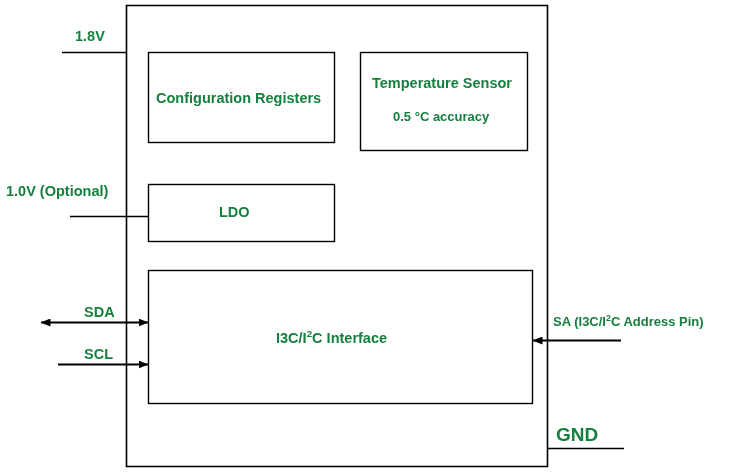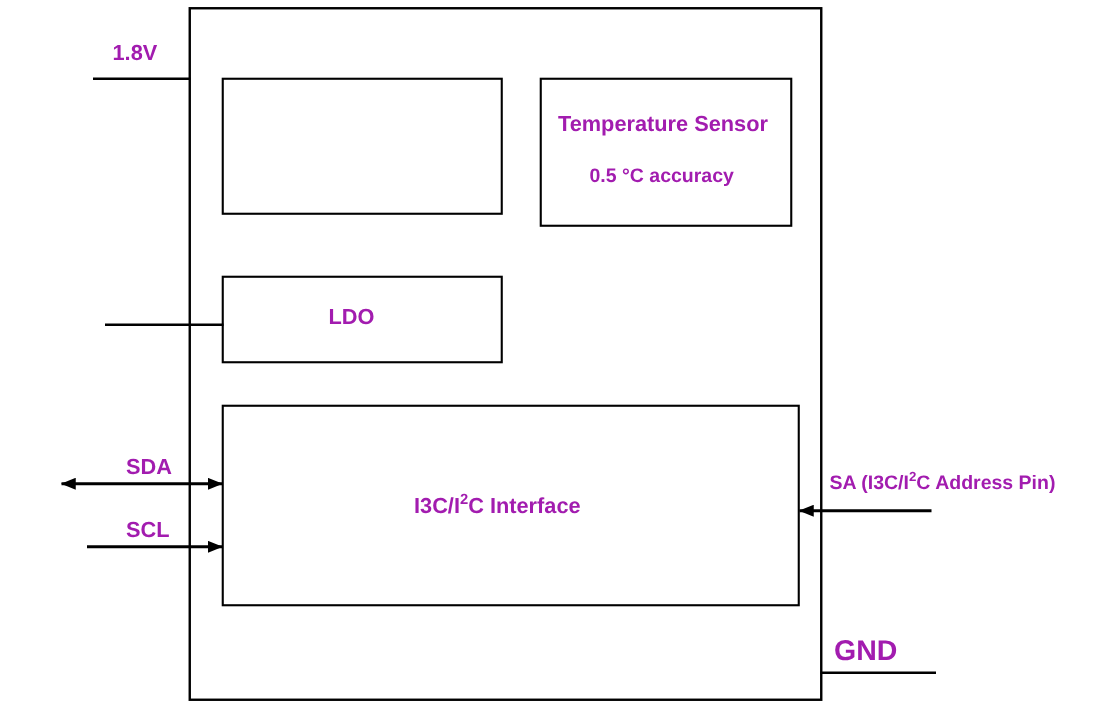--- a/index.html
+++ b/index.html
@@ -22,21 +22,21 @@
     position: absolute;
     left: 0;
     top: 0;
     width: 733px;
     height: 473px;
   }
   .lbl {
     position: absolute;
     white-space: nowrap;
     line-height: 1;
-    color: #a21caf;
+    color: #15803d;
   }
   .lbl-bold { font-weight: bold; }
   .lbl-reg  { font-weight: normal; }
 
   
   #label-v18        { left: 75px;  top: 29px;  font-size: 14.5px; }
   #label-v10        { left: 6px;   top: 184px; font-size: 14.5px; }
   #label-sda        { left: 84px;  top: 305px; font-size: 14.5px; }
   #label-scl        { left: 84px;  top: 347px; font-size: 14.5px; }
   #label-sa         { left: 553px; top: 315px; font-size: 13px; }
@@ -84,29 +84,31 @@
 
     <line x1="58" y1="364.5" x2="148" y2="364.5" stroke="#000000" stroke-width="1.9" marker-end="url(#arrowEnd)"></line>
 
     <line x1="621" y1="340.5" x2="533" y2="340.5" stroke="#000000" stroke-width="1.9" marker-end="url(#arrowEnd)"></line>
 
     <line x1="547" y1="448.5" x2="624" y2="448.5" stroke="#000000" stroke-width="1.6"></line>
   </svg>
 
   <div class="lbl lbl-bold" id="label-v18">1.8V</div>
 
+  <div class="lbl lbl-bold" id="label-v10">1.0V (Optional)</div>
 
   <div class="lbl lbl-bold" id="label-sda">SDA</div>
 
   <div class="lbl lbl-bold" id="label-scl">SCL</div>
 
   <div class="lbl lbl-bold" id="label-sa"><span>SA (I3C/I</span><sup>2</sup><span>C Address Pin)</span></div>
 
   <div class="lbl lbl-bold" id="label-gnd">GND</div>
 
+  <div class="lbl lbl-bold" id="label-config">Configuration Registers</div>
 
   <div class="lbl lbl-bold" id="label-tempsensor">Temperature Sensor</div>
 
   <div class="lbl lbl-reg" id="label-tempaccur">0.5 °C accuracy</div>
 
   <div class="lbl lbl-bold" id="label-ldo">LDO</div>
 
   <div class="lbl lbl-bold" id="label-i3c"><span>I3C/I</span><sup>2</sup><span>C Interface</span></div>
 
 </div>

